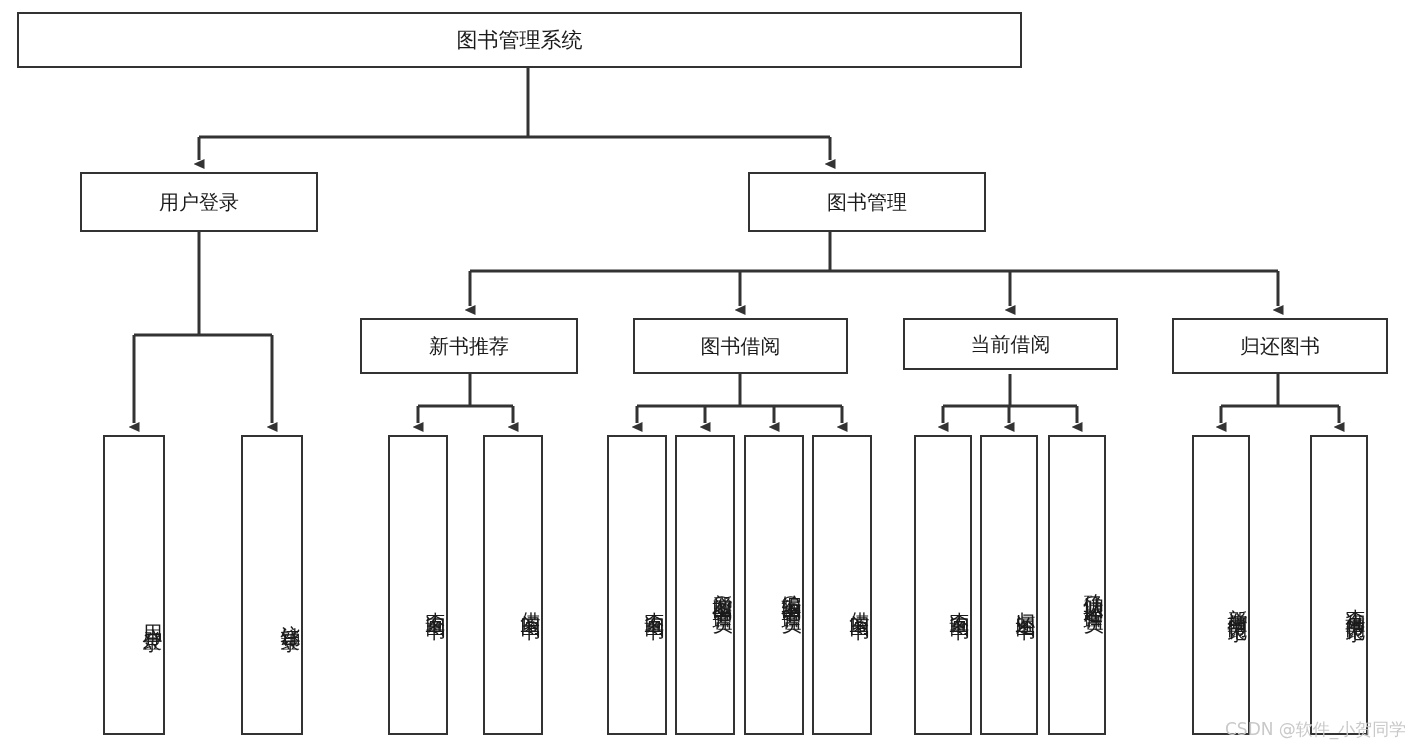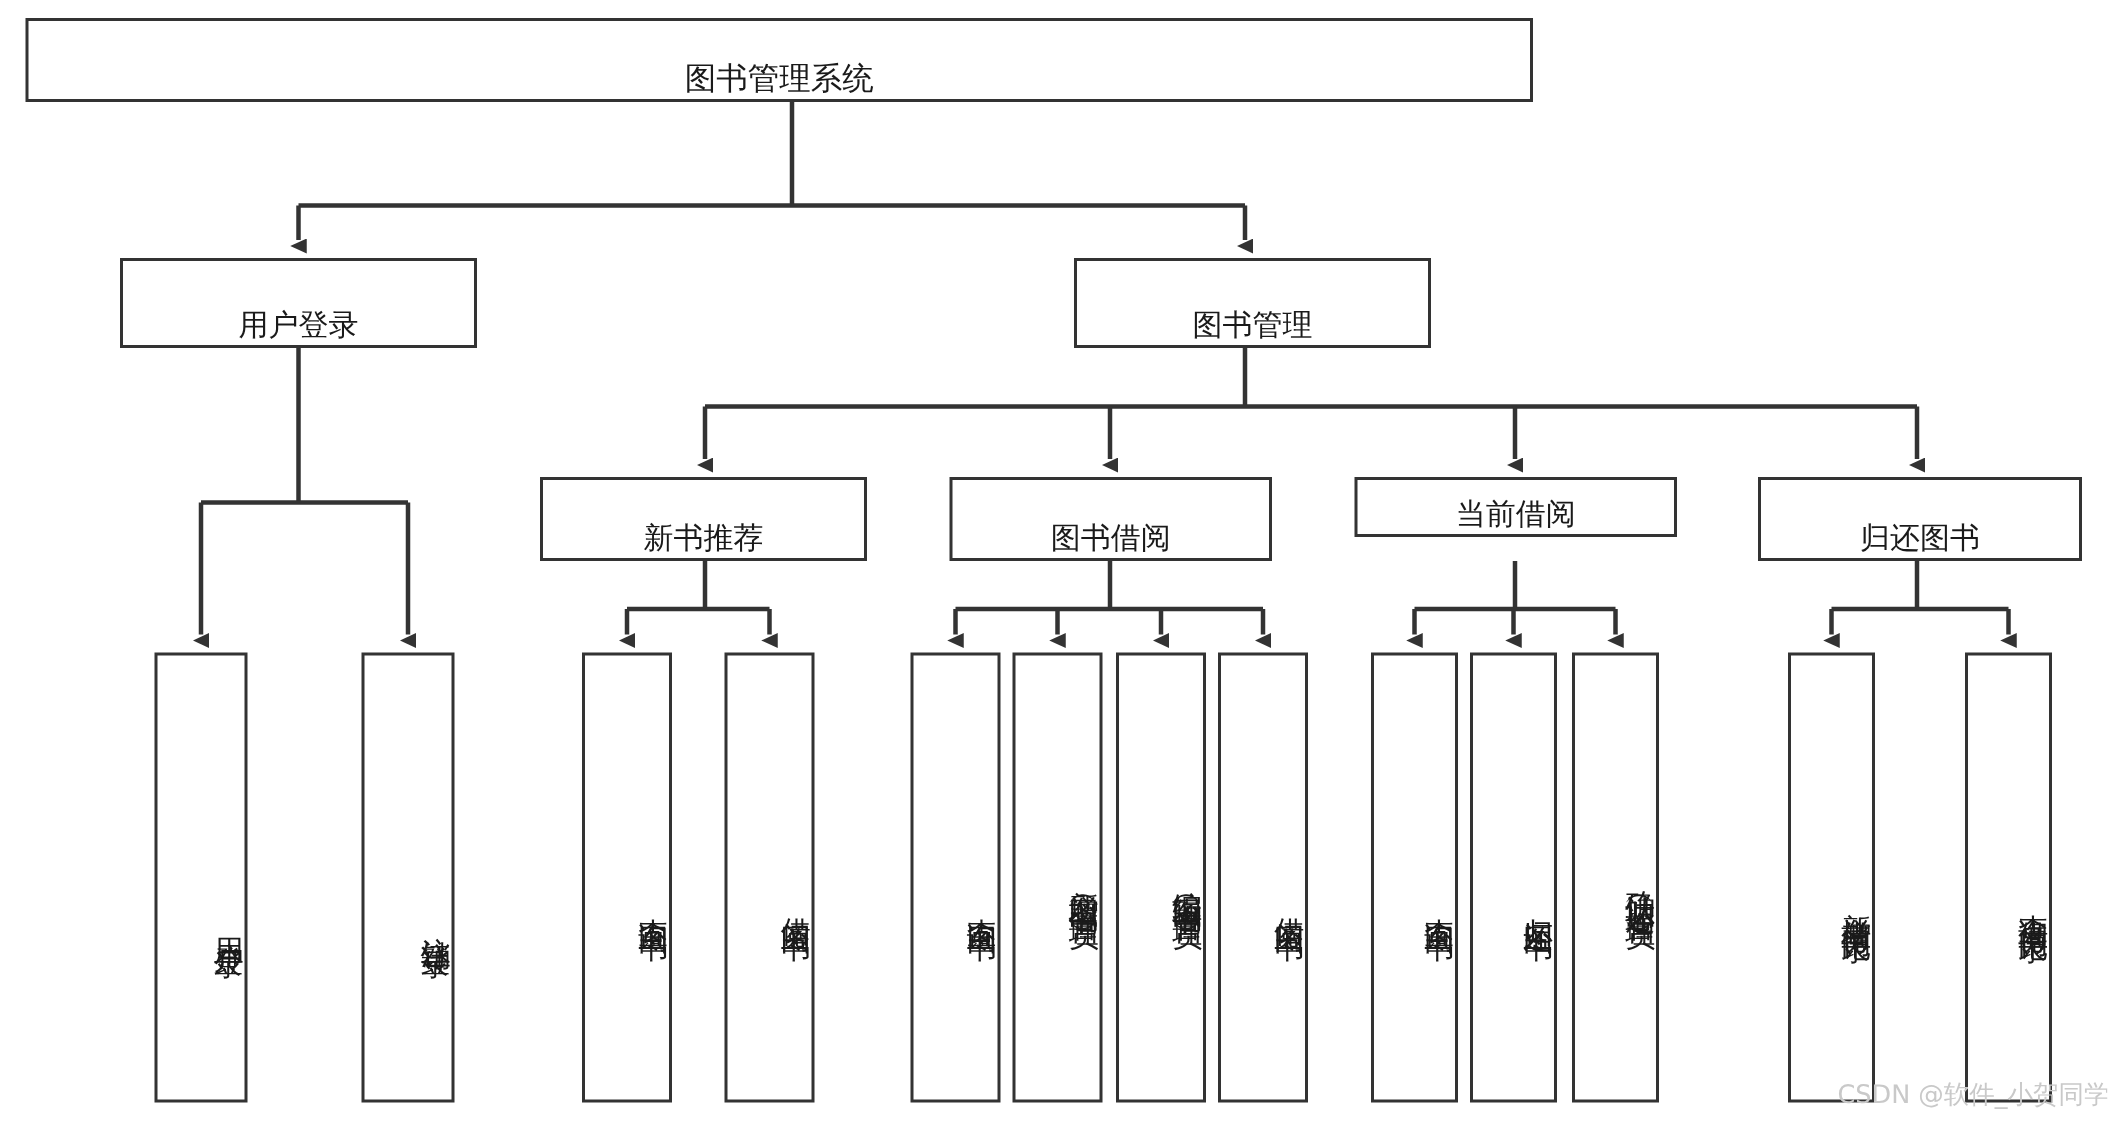--- a/index.html
+++ b/index.html
@@ -23,21 +23,21 @@
     width: 1405px;
     height: 747px;
     pointer-events: none;
   }
   .node {
     position: absolute;
     box-sizing: border-box;
     border: 2px solid #333333;
     background: #ffffff;
     display: flex;
-    align-items: flex-end;
+    align-items: center;
     justify-content: center;
     color: #1a1a1a;
   }
   .node.root {
     font-size: 21px;
   }
   .node.level2 {
     font-size: 20px;
   }
   .node.leaf {
@@ -119,31 +119,31 @@
     </g>
   </svg>
 
   <div class="node root" style="left: 17px; top: 12px; width: 1005px; height: 56px;">
     <span>图书管理系统</span>
   </div>
 
   <div class="node level2" style="left: 80px; top: 172px; width: 238px; height: 60px;">
     <span>用户登录</span>
   </div>
-  <div class="node level2" style="left: 716px; top: 172px; width: 238px; height: 60px;">
+  <div class="node level2" style="left: 748px; top: 172px; width: 238px; height: 60px;">
     <span>图书管理</span>
   </div>
 
   <div class="node level2" style="left: 633px; top: 318px; width: 215px; height: 56px;">
     <span>图书借阅</span>
   </div>
   <div class="node level2" style="left: 360px; top: 318px; width: 218px; height: 56px;">
     <span>新书推荐</span>
   </div>
-  <div class="node level2" style="left: 903px; top: 318px; width: 215px; height: 40px;">
+  <div class="node level2" style="left: 903px; top: 318px; width: 215px; height: 52px;">
     <span>当前借阅</span>
   </div>
   <div class="node level2" style="left: 1172px; top: 318px; width: 216px; height: 56px;">
     <span>归还图书</span>
   </div>
 
   <div class="node leaf tall-pad" style="left: 103px; top: 435px; width: 62px; height: 300px;">用户登录</div>
   <div class="node leaf tall-pad" style="left: 241px; top: 435px; width: 62px; height: 300px;">注销登录</div>
   <div class="node leaf mid-pad" style="left: 388px; top: 435px; width: 60px; height: 300px;">查询图书</div>
   <div class="node leaf mid-pad" style="left: 483px; top: 435px; width: 60px; height: 300px;">借阅图书</div>

